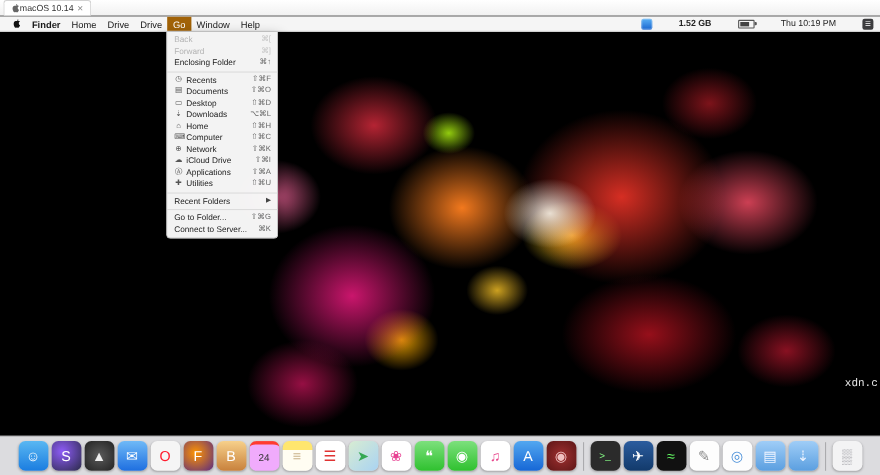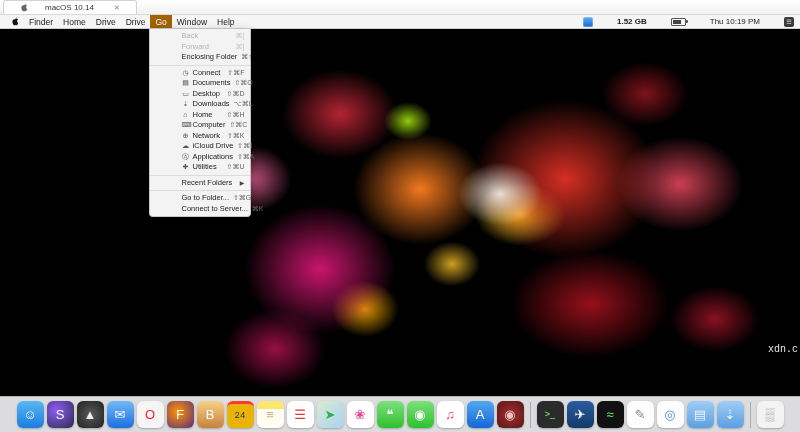--- a/index.html
+++ b/index.html
@@ -9,52 +9,52 @@
     -webkit-font-smoothing:antialiased;
   }
   
   .tabbar{
     position:absolute;top:0;left:0;right:0;height:15px;
     background:linear-gradient(#ffffff,#f1f1f1);
     border-bottom:1px solid #d8d8d8;
     display:flex;align-items:flex-end;padding-left:3px;box-sizing:border-box;z-index:120;
   }
   .tab{
-    display:flex;align-items:center;gap:17px;background:#fff;
+    display:flex;align-items:center;gap:0;background:#fff;
     border:1px solid #d2d2d2;border-bottom:none;border-radius:3px 3px 0 0;
-    height:13px;padding:0 16px;font-size:8px;color:#333;
+    height:13px;padding:0 6px;font-size:8px;color:#333;
   }
   .tab-close{color:#888;font-size:7px;margin-left:3px;cursor:default;}
   .apple-glyph{display:inline-block;line-height:0;}
   
   .menubar{
     position:absolute;top:15px;left:0;right:0;height:14px;
     background:#f5f5f5;border-bottom:1px solid #cfcfcf;
     display:flex;align-items:stretch;font-size:8.5px;color:#1a1a1a;
     padding:0 0 0 6px;box-sizing:border-box;z-index:100;
   }
   .mb-item{padding:0 5px;display:flex;align-items:center;position:relative;white-space:nowrap;}
-  .mb-item.bold{font-weight:normal;text-align:right;}
+  .mb-item.bold{font-weight:bold;text-align:right;}
   .mb-item.active{background:#a16207;color:#fff;}
   .mb-right{margin-left:auto;display:flex;align-items:center;gap:24px;font-size:8px;padding-right:6px;color:#222;}
   .mem{font-weight:bold;}
   .mem-icon{width:10px;height:10px;border-radius:2px;background:linear-gradient(#5ab0f5,#1a66d0);display:inline-block;box-shadow:inset 0 0 0 1px rgba(255,255,255,.25);}
   .battery{width:13px;height:6px;border:1px solid #555;border-radius:1px;position:relative;display:inline-block;}
   .battery::after{content:"";position:absolute;right:-3px;top:1px;width:2px;height:3px;background:#555;border-radius:0 1px 1px 0;}
   .battery-fill{position:absolute;left:1px;top:1px;bottom:1px;width:8px;background:#444;}
   .extra-icon{width:10px;height:10px;border-radius:2px;background:#3c3c3e;color:#fff;font-size:6px;display:flex;align-items:center;justify-content:center;}
   
   .gomenu{
     position:absolute;top:14px;left:-1px;width:100px;
     background:rgba(248,248,248,0.98);
     border:1px solid #c6c6c6;border-top:none;border-radius:0 0 4px 4px;
     box-shadow:0 5px 12px rgba(0,0,0,0.45);
     padding:2px 0;z-index:200;color:#1c1c1c;font-weight:normal;
   }
-  .mi{display:flex;align-items:flex-start;height:10.5px;padding:0 6px;font-size:7.5px;line-height:10.5px;margin-left:25px;}
+  .mi{display:flex;align-items:flex-start;height:10.5px;padding:0 6px;font-size:7.5px;line-height:10.5px;}
   .mi .ic{width:8px;margin-right:3px;font-size:7px;color:#555;text-align:center;flex:none;}
   .mi .lbl{white-space:nowrap;}
   .mi .sc{margin-left:auto;font-size:7px;color:#666;padding-left:4px;}
   .mi.disabled{color:#b4b4b4;}
   .mi.disabled .sc{color:#c4c4c4;}
   .mi .sub{margin-left:auto;font-size:6px;color:#444;}
   .msep{height:1px;background:#dcdcdc;margin:2px 0;}
   
   .desktop{position:absolute;top:29px;left:0;right:0;height:367px;background:#000;z-index:1;}
   .wallpaper{
@@ -135,21 +135,21 @@
         <span class="lbl">Forward</span>
         <span class="sc">⌘]</span>
       </div>
       <div class="mi">
         <span class="lbl">Enclosing Folder</span>
         <span class="sc">⌘↑</span>
       </div>
       <div class="msep"></div>
       <div class="mi">
         <span class="ic">◷</span>
-        <span class="lbl">Connect</span>
+        <span class="lbl">Recents</span>
         <span class="sc">⇧⌘F</span>
       </div>
       <div class="mi">
         <span class="ic">▤</span>
         <span class="lbl">Documents</span>
         <span class="sc">⇧⌘O</span>
       </div>
       <div class="mi">
         <span class="ic">▭</span>
         <span class="lbl">Desktop</span>
@@ -242,21 +242,21 @@
     </div>
     <div class="dock-item" title="Opera" style="background: rgb(245, 245, 245);">
       <span class="dock-glyph" style="color: rgb(255, 27, 45);">O</span>
     </div>
     <div class="dock-item" title="Firefox" style="background: radial-gradient(circle at 40% 40%, rgb(255, 149, 0), rgb(90, 42, 130));">
       <span class="dock-glyph" style="color: rgb(255, 255, 255);">F</span>
     </div>
     <div class="dock-item" title="Books" style="background: linear-gradient(rgb(247, 208, 138), rgb(200, 129, 60));">
       <span class="dock-glyph" style="color: rgb(255, 255, 255);">B</span>
     </div>
-    <div class="dock-item" title="Calendar" style="background: #eab308; border-top: 3px solid rgb(255, 59, 48); font-family: Liberation Mono, monospace;">
+    <div class="dock-item" title="Calendar" style="background: #f0abfc; border-top: 3px solid rgb(255, 59, 48);">
       <span class="dock-glyph" style="color: rgb(51, 51, 51); font-size: 9px;">24</span>
     </div>
     <div class="dock-item" title="Notes" style="background: linear-gradient(rgb(255, 230, 110) 30%, rgb(255, 253, 242) 30%);">
       <span class="dock-glyph" style="color: rgb(201, 178, 138);">≡</span>
     </div>
     <div class="dock-item" title="Reminders" style="background: rgb(255, 255, 255);">
       <span class="dock-glyph" style="color: rgb(224, 51, 51);">☰</span>
     </div>
     <div class="dock-item" title="Maps" style="background: linear-gradient(135deg, rgb(216, 236, 210), rgb(169, 211, 242));">
       <span class="dock-glyph" style="color: rgb(52, 168, 83);">➤</span>

